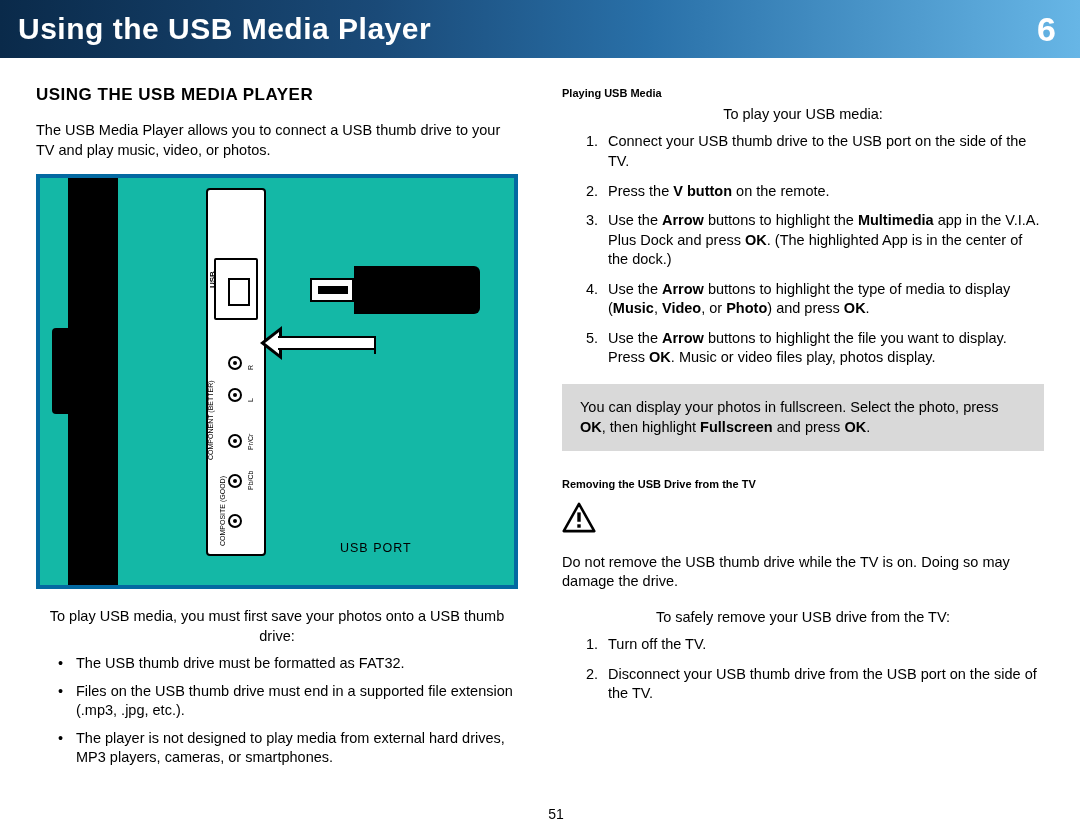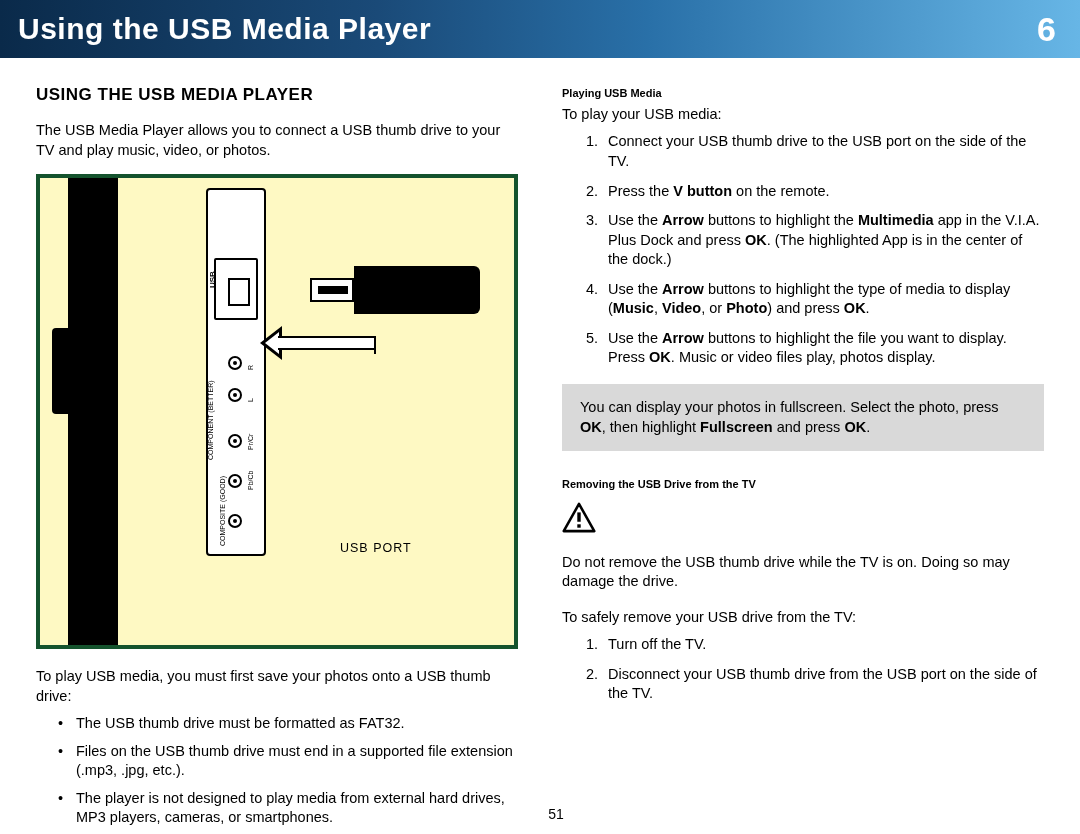--- a/index.html
+++ b/index.html
@@ -46,21 +46,21 @@
     font-size: 17px;
     letter-spacing: 0.5px;
     margin-bottom: 14px;
   }
   .intro { margin-bottom: 14px; }
   .subhead {
     font-weight: 700;
     font-size: 11px;
     margin-bottom: 4px;
   }
-  .para { margin-bottom: 8px; }
+  .para { margin-bottom: 8px; text-align: center; }
   ul.bullets {
     list-style: none;
     padding-left: 22px;
     margin-bottom: 14px;
   }
   ul.bullets li {
     position: relative;
     margin-bottom: 8px;
     padding-left: 18px;
   }
@@ -100,25 +100,25 @@
     position: absolute;
     bottom: 12px;
     width: 100%;
     text-align: center;
     font-size: 14px;
     padding-left: 32px;
   }
 
   
   .illus {
-    border: 4px solid #14532d;
-    height: 475px;
+    border: 4px solid #0369a1;
+    height: 415px;
     margin-bottom: 18px;
     position: relative;
-    background: #fef9c3;
+    background: #14b8a6;
     overflow: hidden;
   }
   .tv-edge {
     position: absolute; left: 28px; top: 0; bottom: 0; width: 50px;
     background: #000;
   }
   .tv-tab {
     position: absolute; left: 12px; top: 150px; width: 26px; height: 86px;
     background: #000; border-radius: 4px 0 0 4px;
   }

